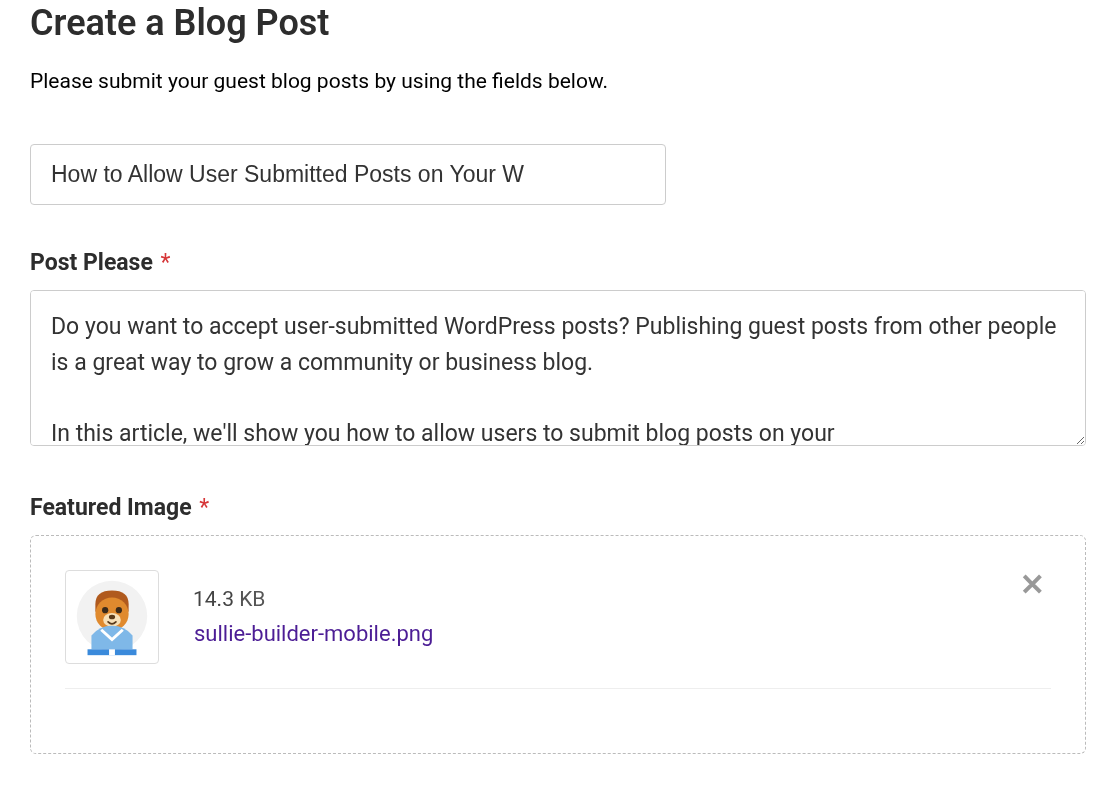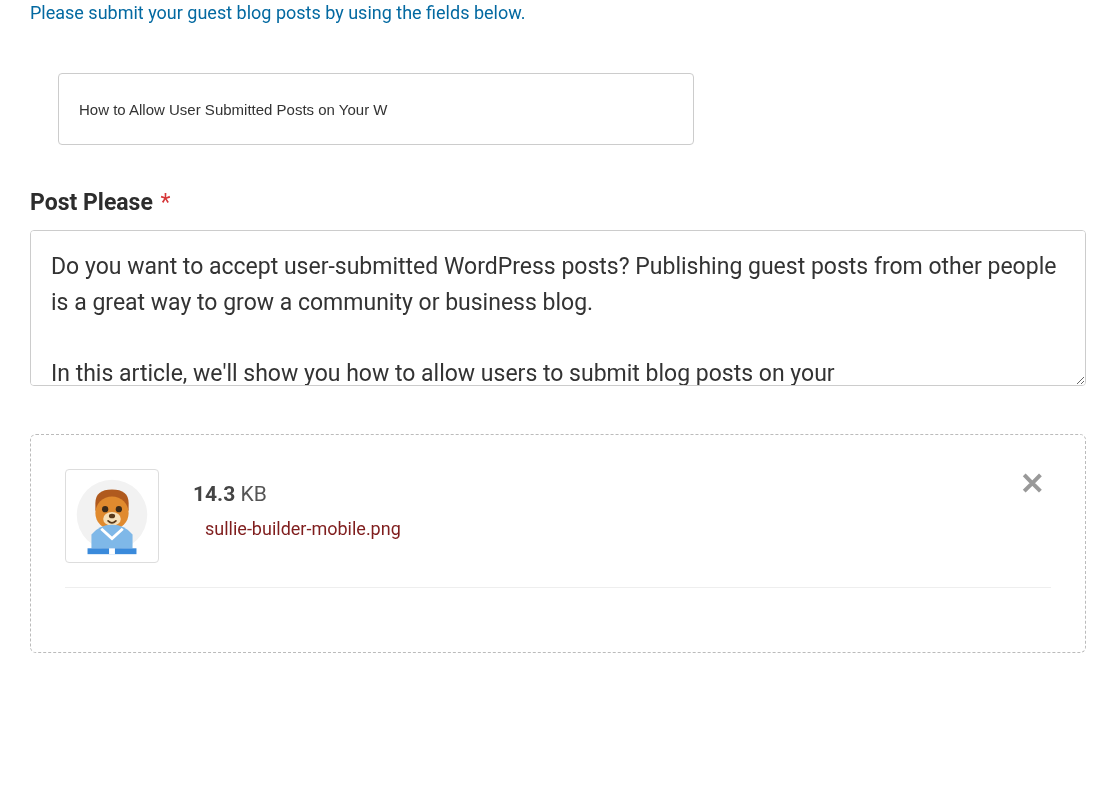--- a/index.html
+++ b/index.html
@@ -15,22 +15,22 @@
     max-width: 1116px;
   }
   .form-title {
     font-size: 36px;
     font-weight: 600;
     color: #2d2d2d;
     margin: 0 0 20px 0;
     line-height: 1.3;
   }
   .form-desc {
-    font-size: 18px;
-    color: #0369a1;
+    font-size: 21px;
+    color: #000000;
     margin: 0 0 48px 0;
     line-height: 1.4;
   }
   .field-group {
     margin-bottom: 44px;
   }
   .field-label {
     font-size: 23px;
     font-weight: 700;
     color: #2d2d2d;
@@ -38,28 +38,27 @@
     display: block;
   }
   .required-asterisk {
     color: #d63638;
     font-weight: 400;
     margin-left: 2px;
   }
   .text-input {
     width: 636px;
     max-width: 100%;
-    height: 72px;
+    height: 61px;
     padding: 0 20px;
-    font-size: 15px;
+    font-size: 23px;
     color: #333;
     border: 1px solid #ccc;
     border-radius: 4px;
     background: #fff;
-    margin-left: 28px;
   }
   .textarea-input {
     width: 100%;
     height: 156px;
     padding: 18px 20px;
     font-size: 23px;
     color: #333;
     border: 1px solid #ccc;
     border-radius: 4px;
     background: #fff;
@@ -97,61 +96,66 @@
   }
   .file-meta {
     flex: 1;
   }
   .file-size {
     font-size: 21px;
     color: #555;
     margin: 0 0 10px 0;
   }
   .file-size .num {
-    font-weight: 700;
+    font-weight: 400;
     color: #444;
   }
   .file-name {
-    font-size: 18px;
-    color: #7f1d1d;
-    margin: 12px;
+    font-size: 22px;
+    color: #4c1d95;
+    margin: 1px;
   }
   .file-remove {
     font-size: 30px;
     font-weight: 700;
     color: #999;
     cursor: pointer;
     align-self: flex-start;
     line-height: 1;
     padding: 0 6px;
     user-select: none;
   }
 </style>
 </head>
 <body>
 
 <div class="container">
 
+  <h1 class="form-title">Create a Blog Post</h1>
   <p class="form-desc">Please submit your guest blog posts by using the fields below.</p>
 
   <div class="field-group">
     <input type="text" class="text-input" value="How to Allow User Submitted Posts on Your W" style="">
   </div>
 
   <div class="field-group">
     <label class="field-label">
       <span>Post Please</span>
       <span class="required-asterisk">*</span>
     </label>
     <textarea class="textarea-input" style="">Do you want to accept user-submitted WordPress posts? Publishing guest posts from other people is a great way to grow a community or business blog.
 
 In this article, we'll show you how to allow users to submit blog posts on your</textarea>
   </div>
 
   <div class="field-group">
+    <label class="field-label">
+      <span>Featured Image</span>
+      <span class="required-asterisk">*</span>
+    </label>
 
     <div class="file-dropzone">
       <div class="file-entry">
 
         <div class="file-thumb">
           <svg viewBox="0 0 94 94">
             <circle cx="47" cy="46" r="36" fill="#f2f2f2"></circle>
             <path d="M30 34 q0 -14 17 -14 q17 0 17 14 v6 q0 3 -3 3 h-28 q-3 0 -3 -3 z" fill="#b05a1e"></path>
             <circle cx="47" cy="44" r="17" fill="#e08a2e"></circle>
             <circle cx="40" cy="40" r="3.2" fill="#3a2a1a"></circle>

